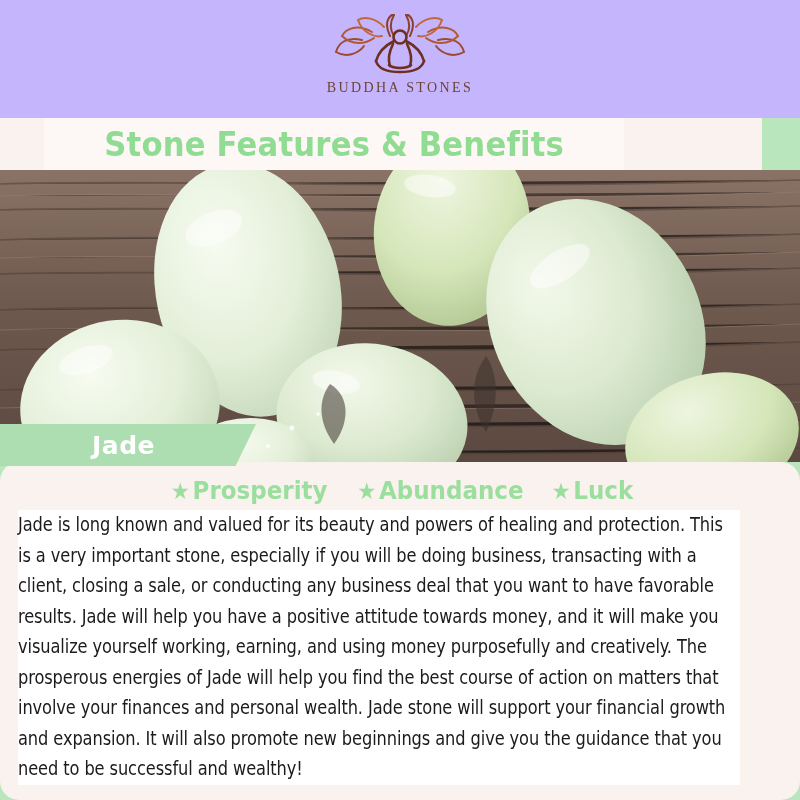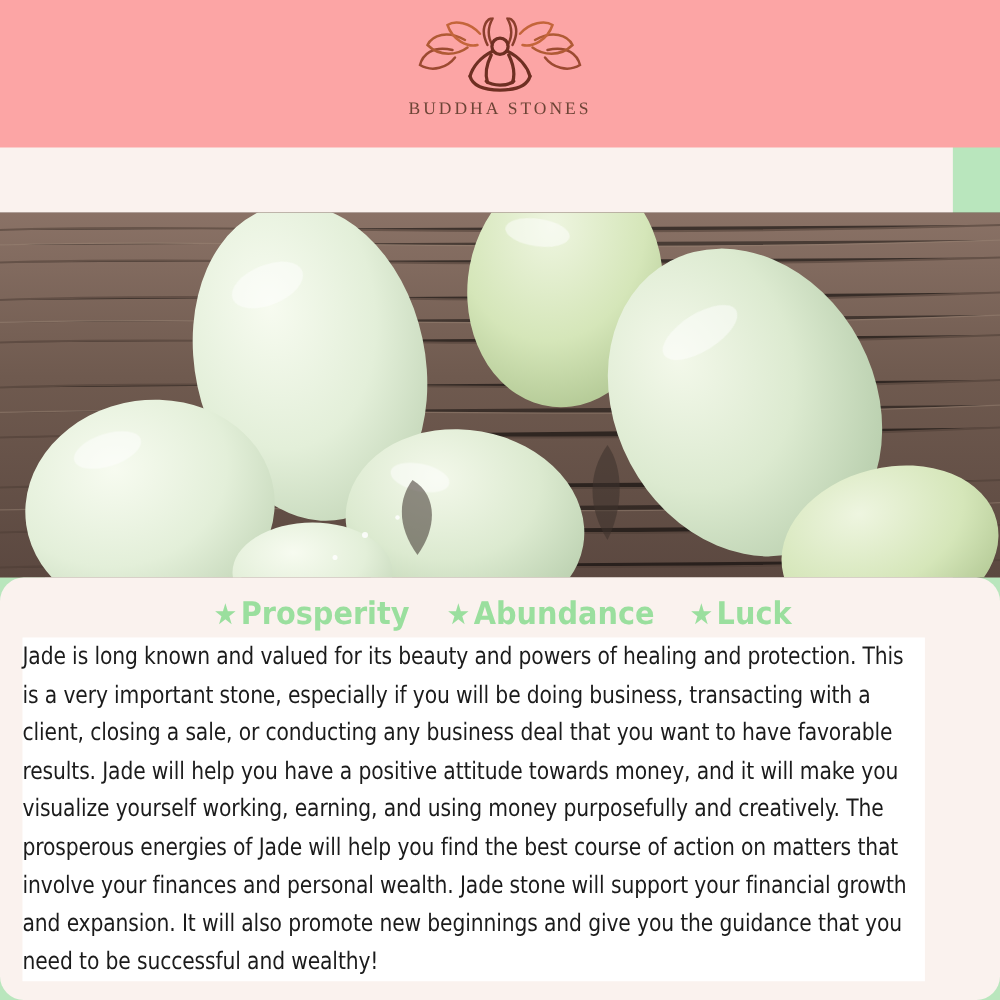--- a/index.html
+++ b/index.html
@@ -64,21 +64,21 @@
     background: #cdebcf;
   }
 
   
   .header {
     position: absolute;
     top: 0;
     left: 0;
     width: 800px;
     height: 118px;
-    background: #fca5a5;
+    background: #c4b5fd;
     display: flex;
     flex-direction: column;
     align-items: center;
     justify-content: flex-start;
   }
   .logo-mark {
     margin-top: 14px;
     width: 136px;
     height: 62px;
   }
@@ -239,20 +239,23 @@
           <path d="M75 30 C 79 38, 80 46, 78 52"></path>
 
           <path d="M44 47 C 46 54, 54 58, 68 58 C 82 58, 90 54, 92 47"></path>
           <path d="M57 51 C 62 55, 74 55, 79 51"></path>
         </g>
       </svg>
     </span>
     <span class="logo-wordmark">BUDDHA STONES</span>
   </div>
 
+  <div class="title-band">
+    <span class="title-text">Stone Features &amp; Benefits</span>
+  </div>
 
   <div class="photo">
     <svg width="800" height="292" viewBox="0 0 800 292" aria-hidden="true">
       <defs>
         <linearGradient id="wood" x1="0" y1="0" x2="0" y2="1">
           <stop offset="0%" stop-color="#8a7266"></stop>
           <stop offset="45%" stop-color="#6f5a4f"></stop>
           <stop offset="100%" stop-color="#5b4840"></stop>
         </linearGradient>
         <radialGradient id="jadeA" cx="35%" cy="28%" r="78%">
@@ -312,20 +315,23 @@
         <circle cx="268" cy="276" r="2"></circle>
       </g>
 
       <g fill="#3d322c" opacity="0.55">
         <path d="M330 214 C 350 226, 350 252, 334 274 C 318 252, 318 230, 330 214 Z"></path>
         <path d="M486 186 C 500 206, 498 238, 486 262 C 470 236, 470 208, 486 186 Z"></path>
       </g>
     </svg>
   </div>
 
+  <div class="jade-banner">
+    <span class="jade-label">Jade</span>
+  </div>
 
   <div class="content">
 
     <div class="benefits">
       <span class="benefit">
         <span class="star">★</span><span>Prosperity</span>
       </span>
       <span class="benefit">
         <span class="star">★</span><span>Abundance</span>
       </span>

